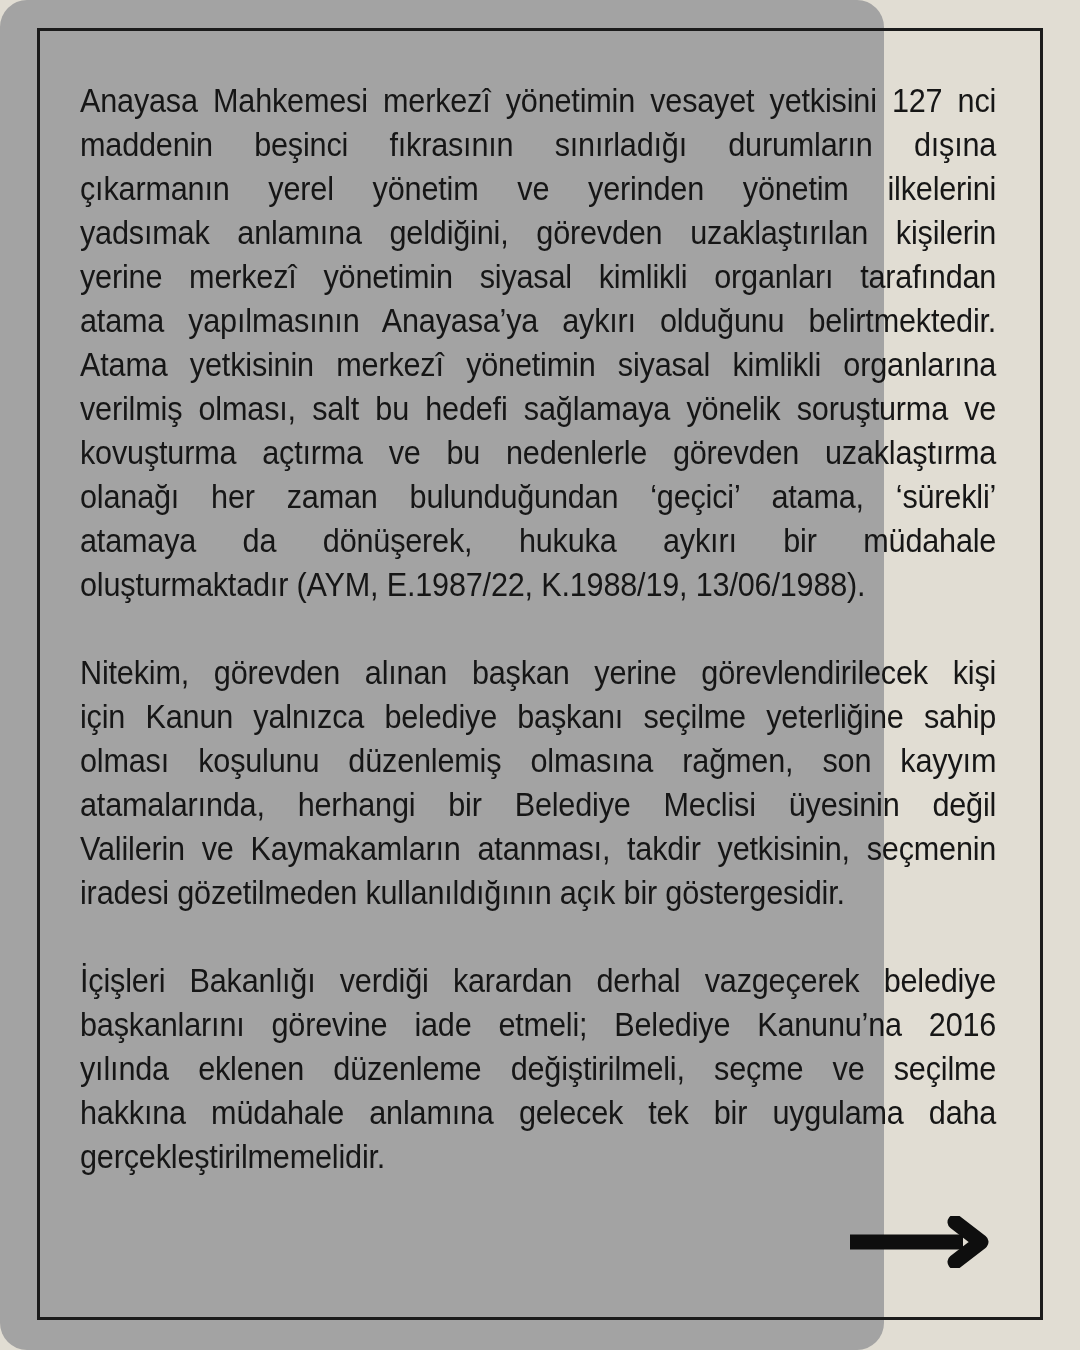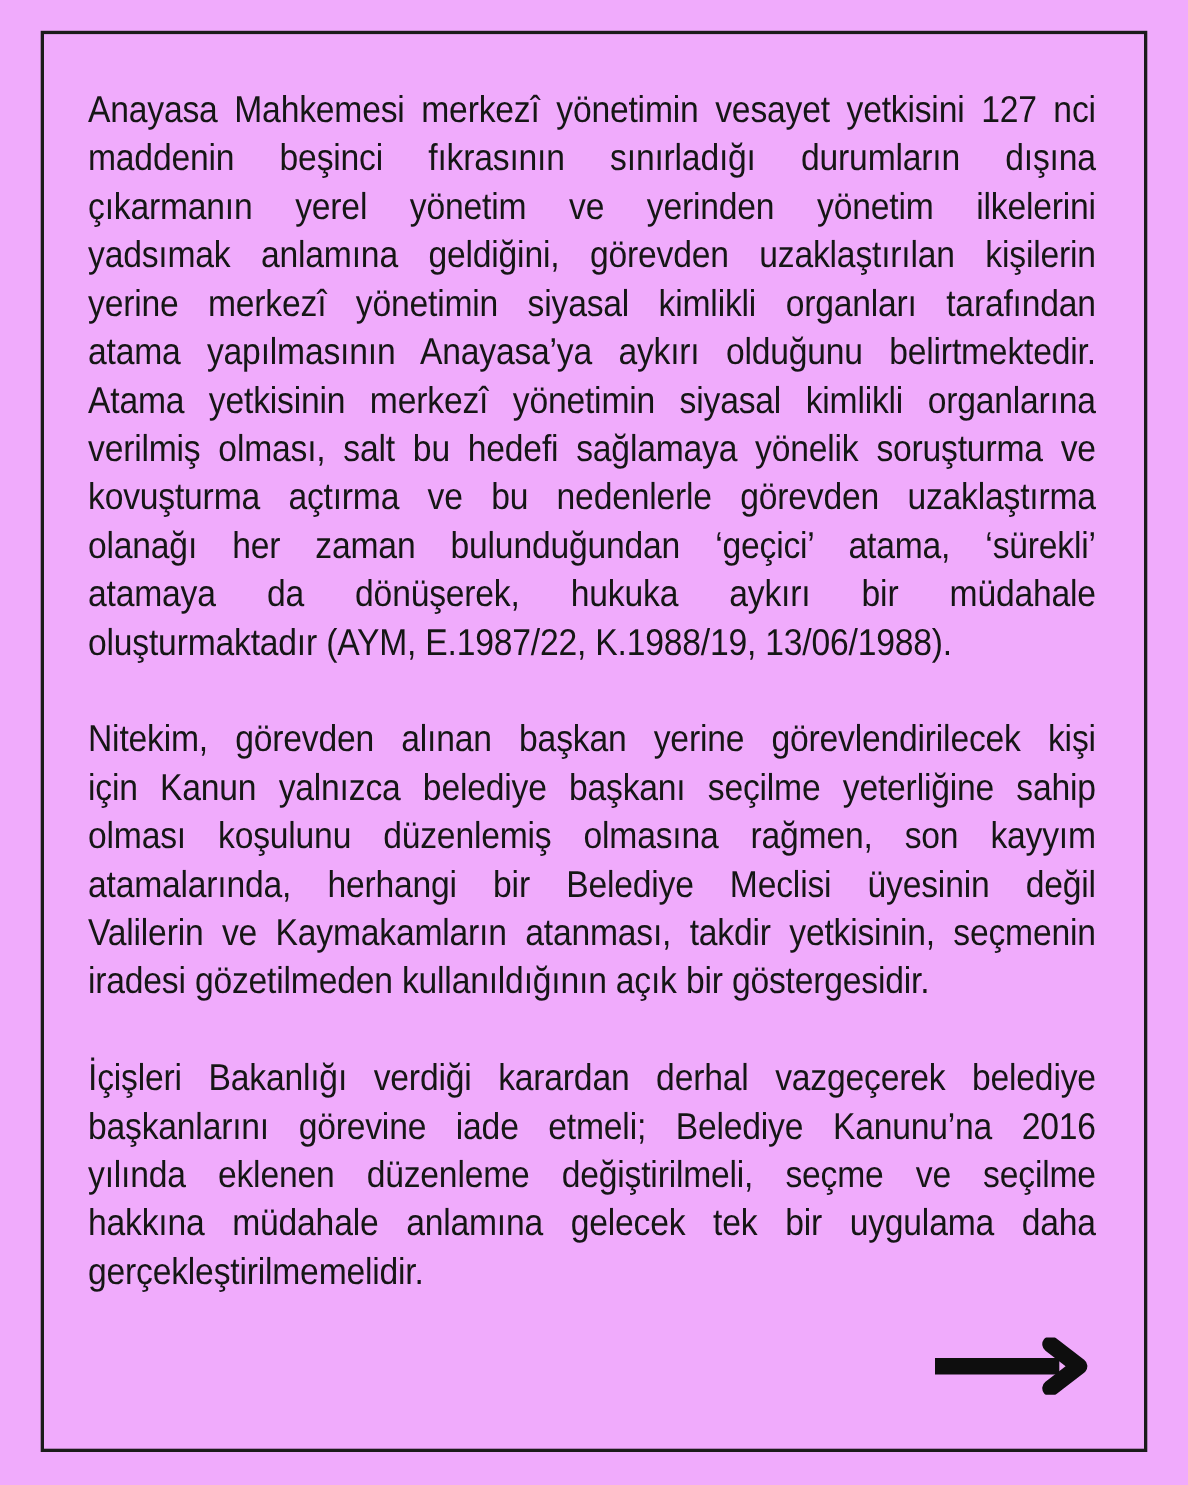--- a/index.html
+++ b/index.html
@@ -6,23 +6,24 @@
     margin: 0;
     padding: 0;
     width: 1080px;
     height: 1350px;
     overflow: hidden;
     background: #e1ddd3;
     font-family: "Liberation Sans", sans-serif;
   }
   .canvas {
     position: relative;
-    width: 1080px;
+    width: 884px;
     height: 1350px;
-    background: #f0abfc;
+    background: #a3a3a3;
+    border-radius: 27px;
   }
   .frame {
     position: absolute;
     left: 37px;
     top: 28px;
     width: 1006px;
     height: 1292px;
     border: 3px solid #1b1b1b;
     box-sizing: border-box;
   }

